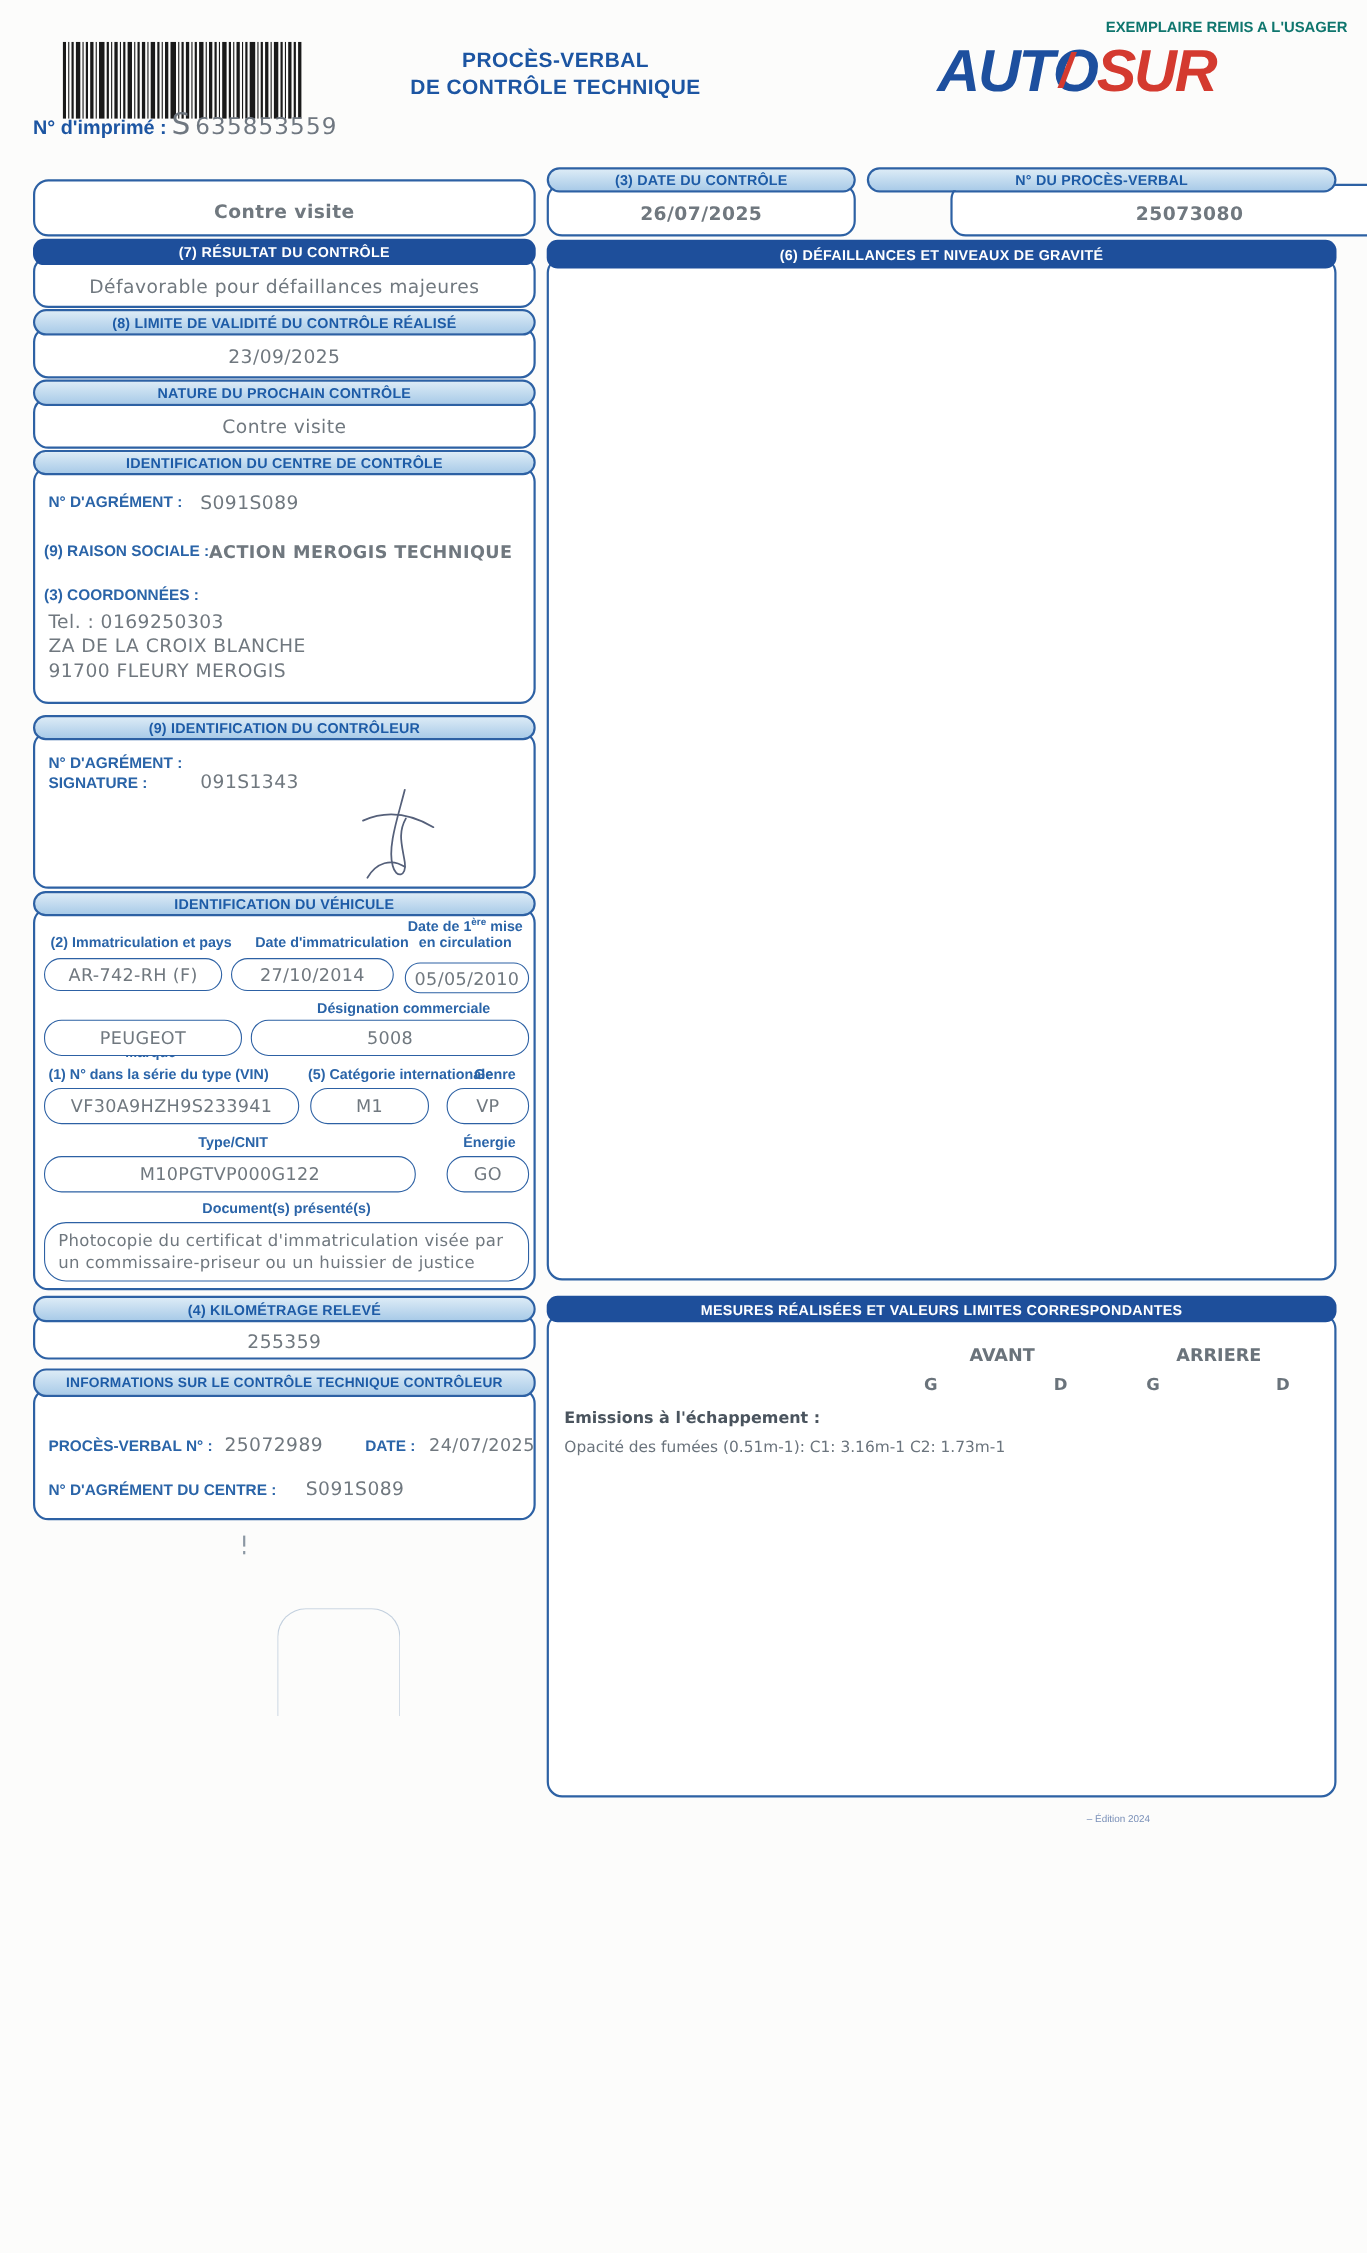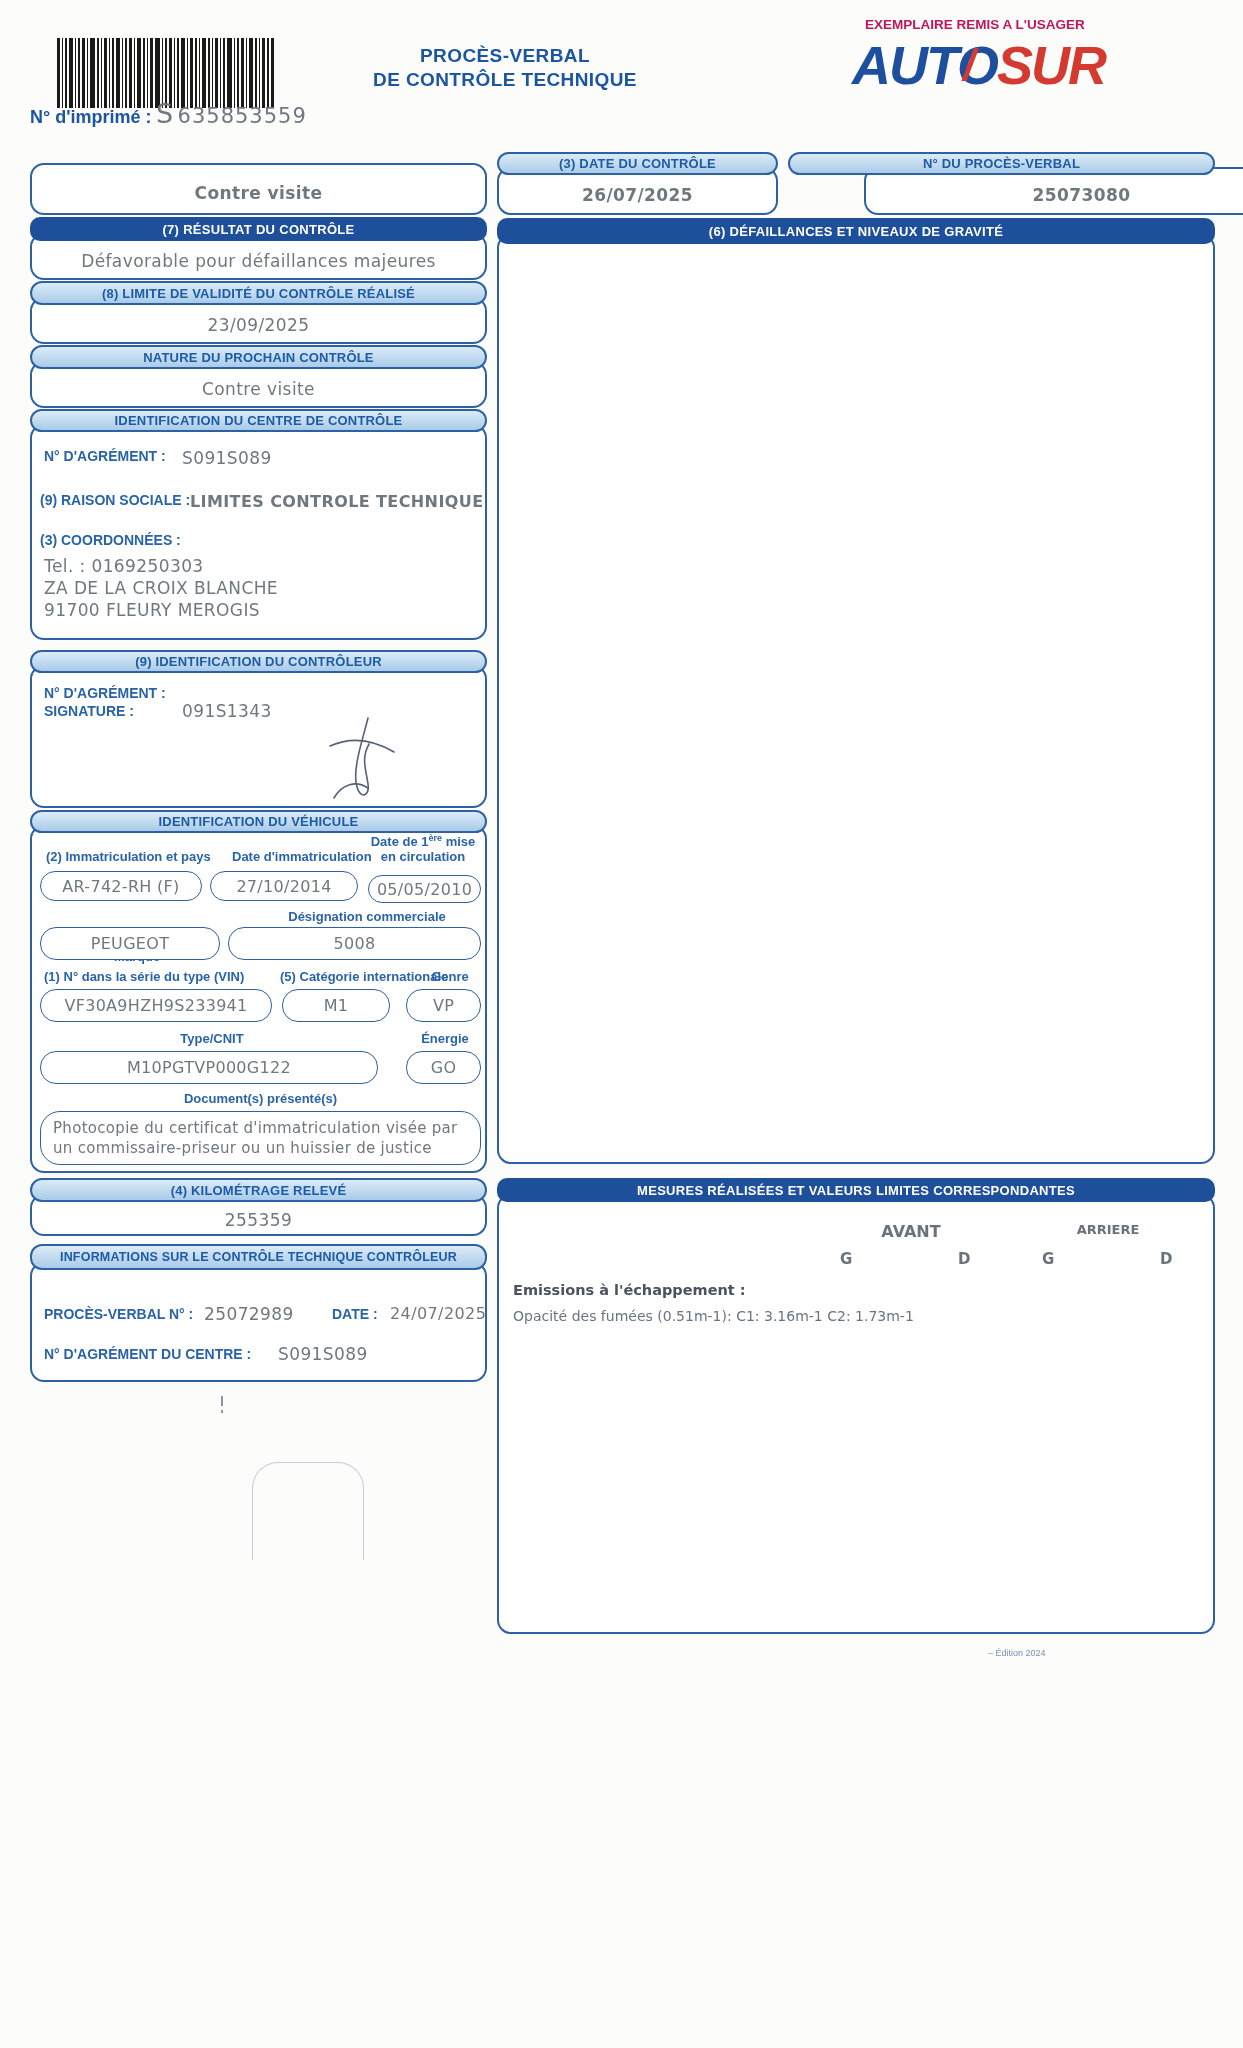--- a/index.html
+++ b/index.html
@@ -99,21 +99,21 @@
 
   <div style="position:absolute;left:30px;top:98px;white-space:nowrap;">
     <span style="color:#1c55a2;font-weight:bold;font-size:18px;">N° d'imprimé :</span>
     <span class="grey-curly" style="font-size:27px;">S</span>
     <span class="grey-curly" style="font-size:21px;letter-spacing:1px;">635853559</span>
   </div>
 
   <div class="doc-title" style="left:365px;top:45px;width:280px;">PROCÈS-VERBAL</div>
   <div class="doc-title" style="left:365px;top:69px;width:280px;">DE CONTRÔLE TECHNIQUE</div>
 
-  <div style="position:absolute;right:18px;top:17px;width:360px;color:#be185d;font-weight:bold;font-size:13.5px;">EXEMPLAIRE REMIS A L'USAGER</div>
+  <div style="position:absolute;right:18px;top:17px;width:360px;text-align:right;color:#0f766e;font-weight:bold;font-size:13.5px;">EXEMPLAIRE REMIS A L'USAGER</div>
 
   <div class="logo" style="left:852px;top:34px;">
     <span style="color:#1d4f9e;">AUT</span><span class="o-wrap"><span style="color:#1d4f9e;">O</span><span class="o-slash">/</span></span><span style="color:#d43a2f;">SUR</span>
   </div>
 
   <div class="box vcenter" style="left:30px;top:163px;width:457px;height:52px;padding-top:8px;">
     <span class="val" style="font-weight:600;">Contre visite</span>
   </div>
 
   <div class="hd" style="left:30px;top:217px;width:457px;height:24px;">(7) RÉSULTAT DU CONTRÔLE</div>
@@ -130,21 +130,21 @@
   <div class="box vcenter" style="left:30px;top:361px;width:457px;height:47px;padding-top:8px;">
     <span class="val">Contre visite</span>
   </div>
 
   <div class="hl" style="left:30px;top:409px;width:457px;height:23px;">IDENTIFICATION DU CENTRE DE CONTRÔLE</div>
   <div class="box" style="left:30px;top:424px;width:457px;height:216px;">
     <div style="position:relative;width:100%;height:100%;">
       <span class="lbl" style="left:12px;top:22px;">N° D'AGRÉMENT :</span>
       <span class="val" style="position:absolute;left:150px;top:22px;">S091S089</span>
       <span class="lbl" style="left:8px;top:66px;">(9) RAISON SOCIALE :</span>
-      <span class="val" style="position:absolute;left:158px;top:66px;font-weight:600;font-size:16px;">LIMITES CONTROLE TECHNIQUE</span>
+      <span class="val" style="position:absolute;left:158px;top:66px;font-weight:600;font-size:16px;">ACTION MEROGIS TECHNIQUE</span>
       <span class="lbl" style="left:8px;top:106px;">(3) COORDONNÉES :</span>
       <span class="val" style="position:absolute;left:12px;top:130px;">Tel. : 0169250303</span>
       <span class="val" style="position:absolute;left:12px;top:152px;">ZA DE LA CROIX BLANCHE</span>
       <span class="val" style="position:absolute;left:12px;top:174px;">91700 FLEURY MEROGIS</span>
     </div>
   </div>
 
   <div class="hl" style="left:30px;top:650px;width:457px;height:23px;">(9) IDENTIFICATION DU CONTRÔLEUR</div>
   <div class="box" style="left:30px;top:665px;width:457px;height:143px;">
     <div style="position:relative;width:100%;height:100%;">
@@ -252,21 +252,21 @@
   <div class="dtext dtitle" style="top:422px;">Défaillance(s) mineure(s)</div>
   <div class="dtext" style="top:444px;">8.2.22.c.1. OPACITE : Le relevé du système OBD indique une anomalie du dispositif antipollution, sans dysfonctionnement important</div>
   <div class="dtext" style="top:487px;">Code(s) défaut(s) standard(s) relevé(s) concernant le dispositif antipollution : P1461 P1351 P1434</div>
   <div class="dtext dtitle" style="top:548px;">Kilométrages relevés lors des précédents contrôles techniques depuis le 20 mai 2018 :</div>
   <div class="dtext" style="top:592px;">23/02/2019 : 197922km / 03/03/2023 : 229871km / 24/07/2025 : 255355km /</div>
 
   <div class="hd" style="left:497px;top:1178px;width:718px;height:24px;">MESURES RÉALISÉES ET VALEURS LIMITES CORRESPONDANTES</div>
   <div class="box" style="left:497px;top:1194px;width:718px;height:440px;">
     <div style="position:relative;width:100%;height:100%;color:#6a737b;font-family:'DejaVu Sans',sans-serif;">
       <span style="position:absolute;left:362px;top:26px;width:100px;text-align:center;font-weight:bold;font-size:16px;">AVANT</span>
-      <span style="position:absolute;left:559px;top:26px;width:100px;text-align:center;font-weight:bold;font-size:13px;">ARRIERE</span>
+      <span style="position:absolute;left:559px;top:26px;width:100px;text-align:center;font-weight:bold;font-size:16px;">ARRIERE</span>
       <span style="position:absolute;left:341px;top:54px;font-weight:bold;font-size:15px;">G</span>
       <span style="position:absolute;left:459px;top:54px;font-weight:bold;font-size:15px;">D</span>
       <span style="position:absolute;left:543px;top:54px;font-weight:bold;font-size:15px;">G</span>
       <span style="position:absolute;left:661px;top:54px;font-weight:bold;font-size:15px;">D</span>
       <span style="position:absolute;left:14px;top:86px;font-weight:bold;font-size:14.5px;color:#4a545e;">Emissions à l'échappement :</span>
       <span style="position:absolute;left:14px;top:112px;font-size:14px;color:#6b747d;">Opacité des fumées (0.51m-1): C1: 3.16m-1 C2: 1.73m-1</span>
     </div>
   </div>
 
   <div style="position:absolute;left:988px;top:1648px;width:185px;font-size:9px;color:#7a90b8;filter:blur(.4px);">– Édition 2024</div>

